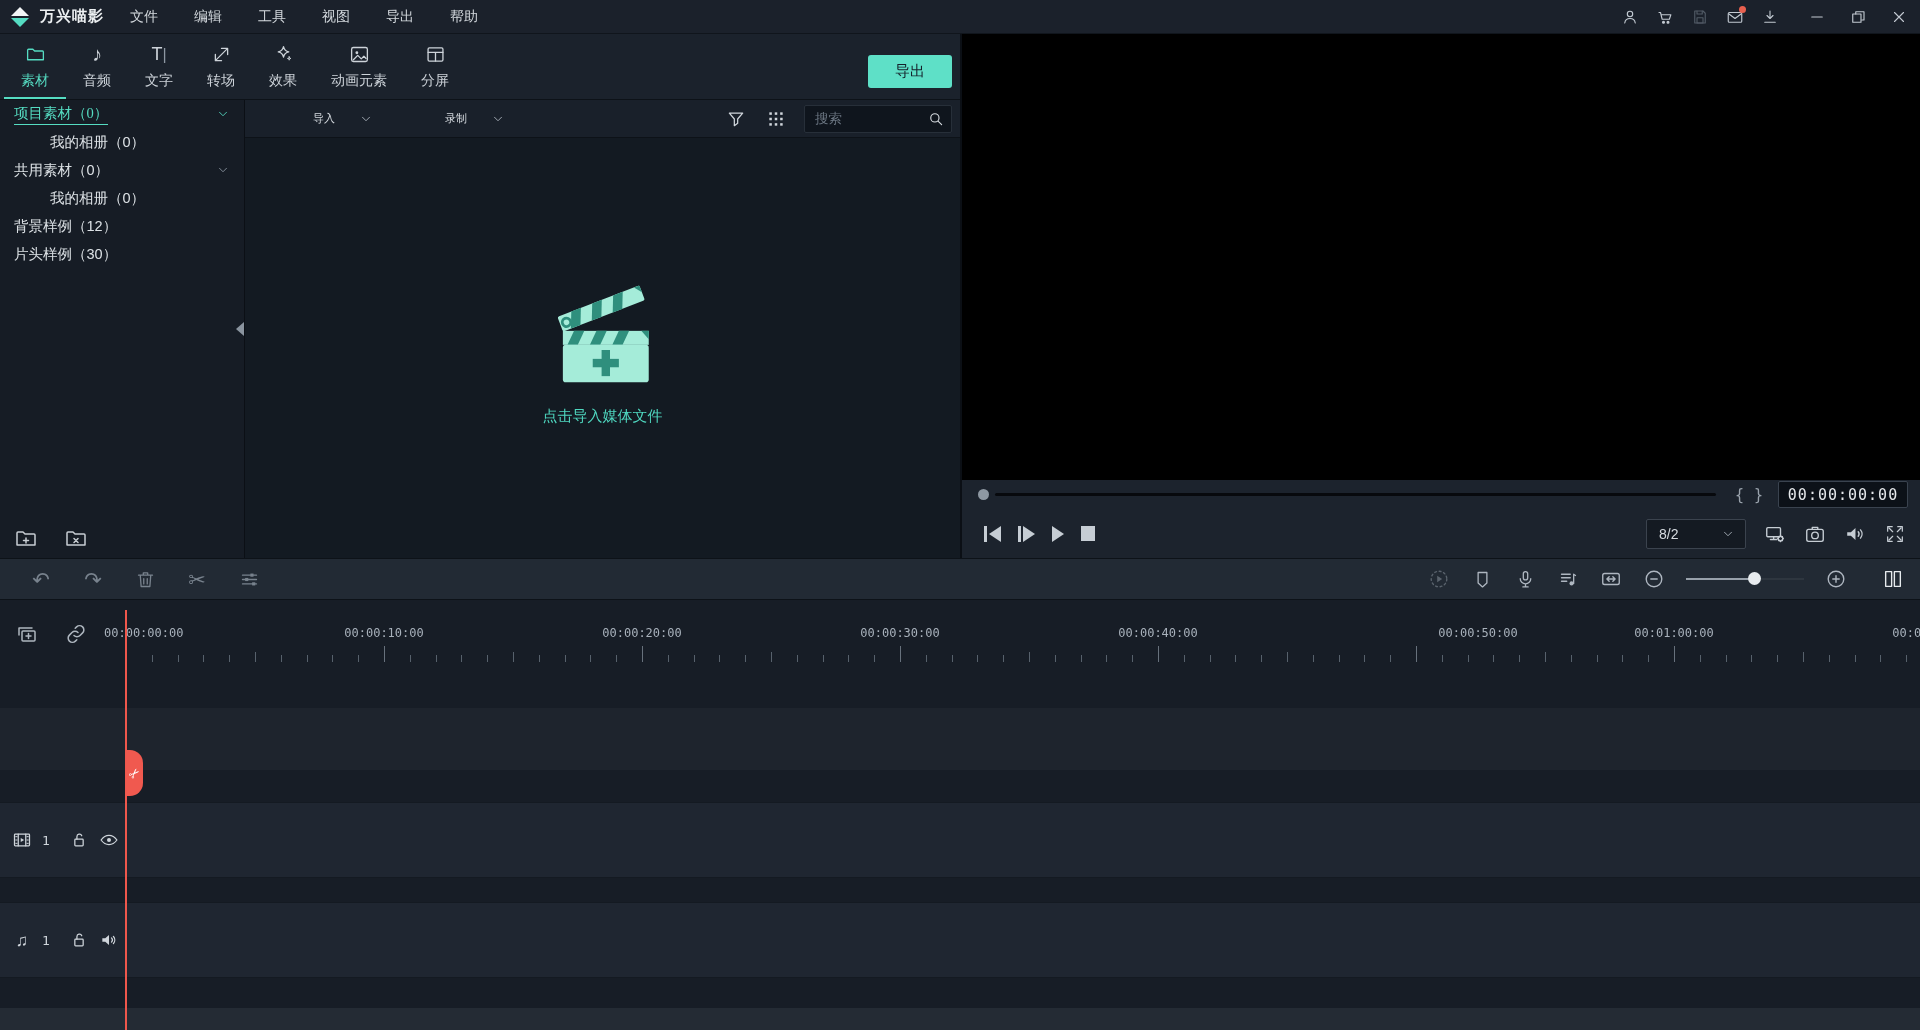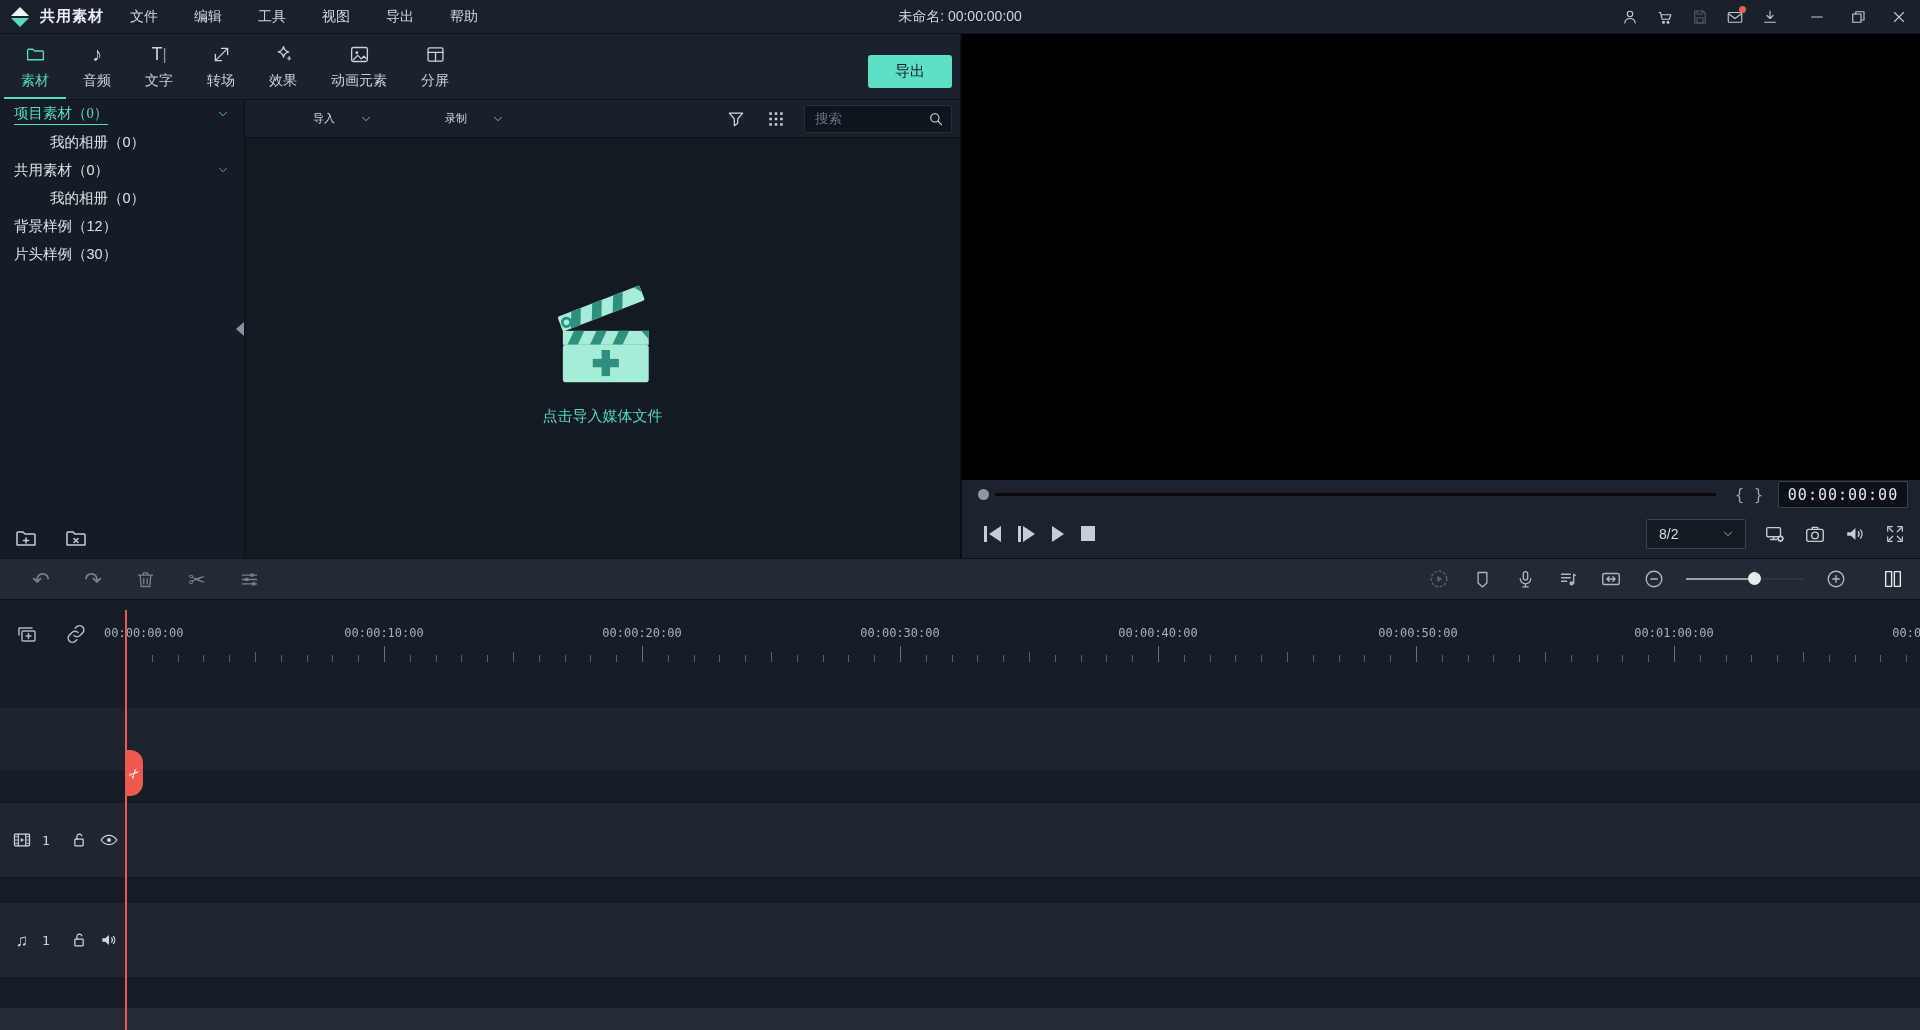--- a/index.html
+++ b/index.html
@@ -121,31 +121,30 @@
   .pill-scissors{color:#fff;font-size:13px;transform:rotate(-45deg);}
 </style>
 </head>
 <body>
 
 <div class="menubar">
   <svg class="logo" viewBox="0 0 20 20">
     <polygon points="10,0 19,9 1,9" fill="#f2f5f6"></polygon>
     <polygon points="1,11 19,11 10,20" fill="#55dcc2"></polygon>
   </svg>
-  <span class="appname">共用素材</span>
+  <span class="appname">万兴喵影</span>
   <div class="menus">
 
   <span class="menu-item">文件</span>
       <span class="menu-item">编辑</span>
       <span class="menu-item">工具</span>
       <span class="menu-item">视图</span>
       <span class="menu-item">导出</span>
       <span class="menu-item">帮助</span>
     </div>
-  <div class="title-center">未命名: 00:00:00:00</div>
   <div class="winicons">
     <span class="wic">
       <svg class="ic" viewBox="0 0 24 24" width="18" height="18">
           <circle cx="12" cy="8" r="3.6"></circle>
           <path d="M5 20c.5-4 3.5-6 7-6s6.5 2 7 6"></path>
         </svg>
       </span>
     <span class="wic">
       <svg class="ic" viewBox="0 0 24 24" width="18" height="18">
           <path d="M4 6h2l2.2 9h9.6l2-6H7"></path>
@@ -531,21 +530,21 @@
         </svg>
       </span>
   </div>
 
   <div class="ruler">
       <div class="ruler-label" style="left: 2px;">00:00:00:00</div>
       <div class="ruler-label" style="left: 282px; transform: translateX(-50%);">00:00:10:00</div>
       <div class="ruler-label" style="left: 540px; transform: translateX(-50%);">00:00:20:00</div>
       <div class="ruler-label" style="left: 798px; transform: translateX(-50%);">00:00:30:00</div>
       <div class="ruler-label" style="left: 1056px; transform: translateX(-50%);">00:00:40:00</div>
-      <div class="ruler-label" style="left: 1316px; transform: translateX(-50%);">00:00:50:00</div>
+      <div class="ruler-label" style="left: 1376px; transform: translateX(-50%);">00:00:50:00</div>
       <div class="ruler-label" style="left: 1572px; transform: translateX(-50%);">00:01:00:00</div>
       <div class="ruler-label" style="left: 1830px; transform: translateX(-50%);">00:01:10:00</div>
       <div class="tick major" style="left: 24px;"></div>
       <div class="tick " style="left: 49.8px;"></div>
       <div class="tick " style="left: 75.6px;"></div>
       <div class="tick " style="left: 101.4px;"></div>
       <div class="tick " style="left: 127.2px;"></div>
       <div class="tick mid" style="left: 153px;"></div>
       <div class="tick " style="left: 178.8px;"></div>
       <div class="tick " style="left: 204.6px;"></div>

